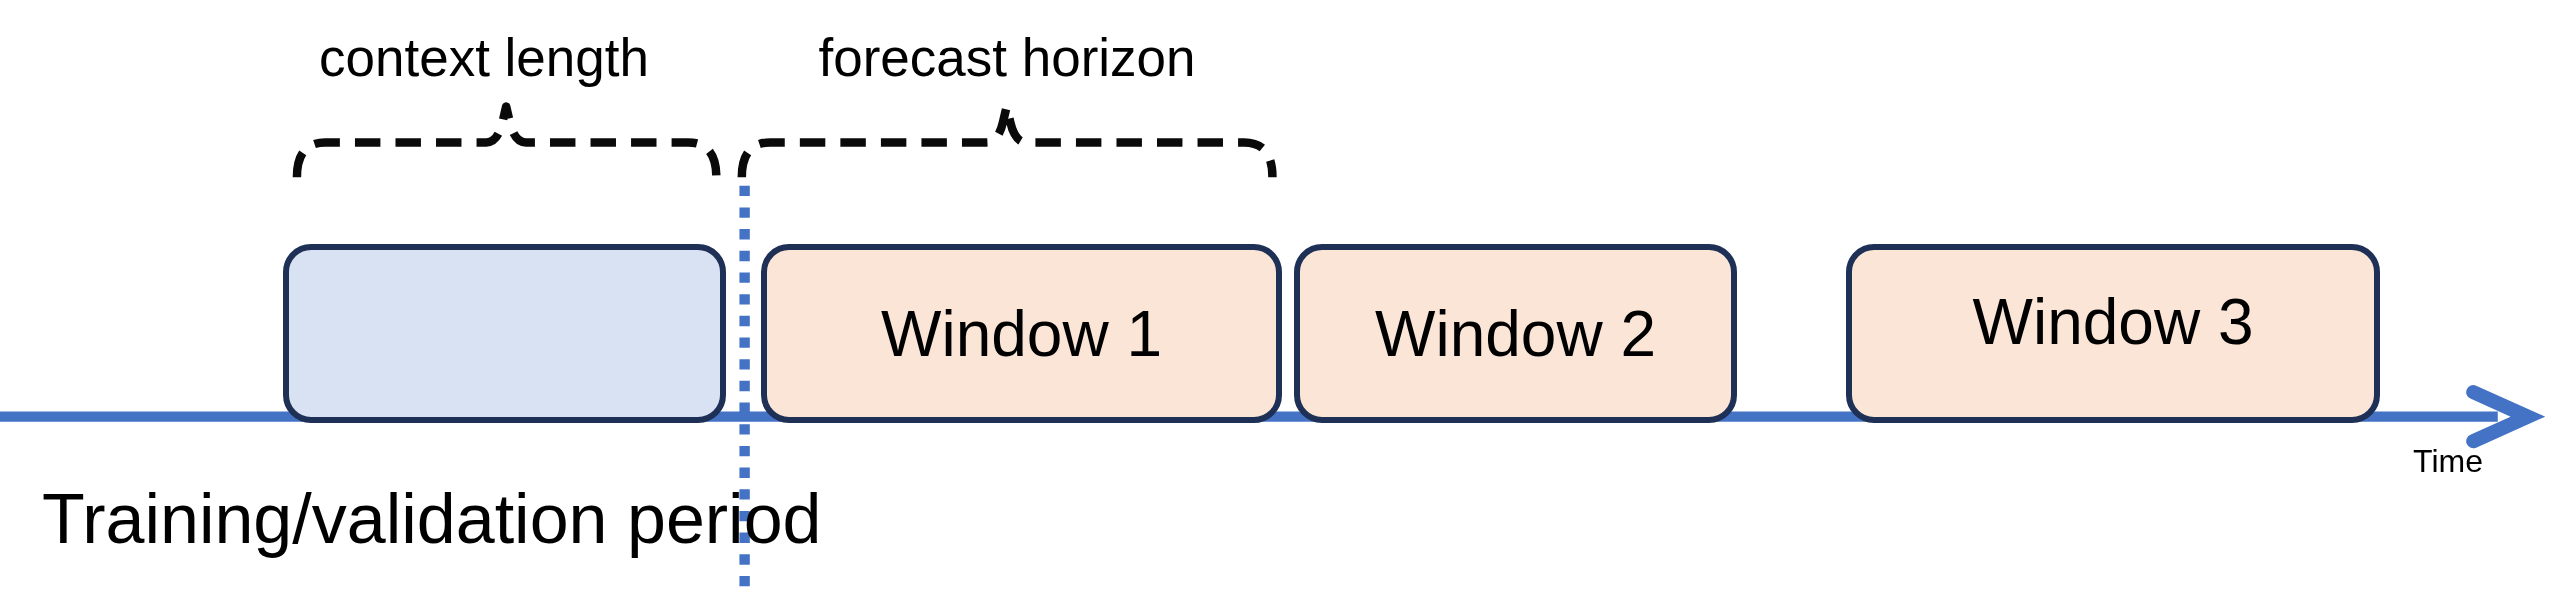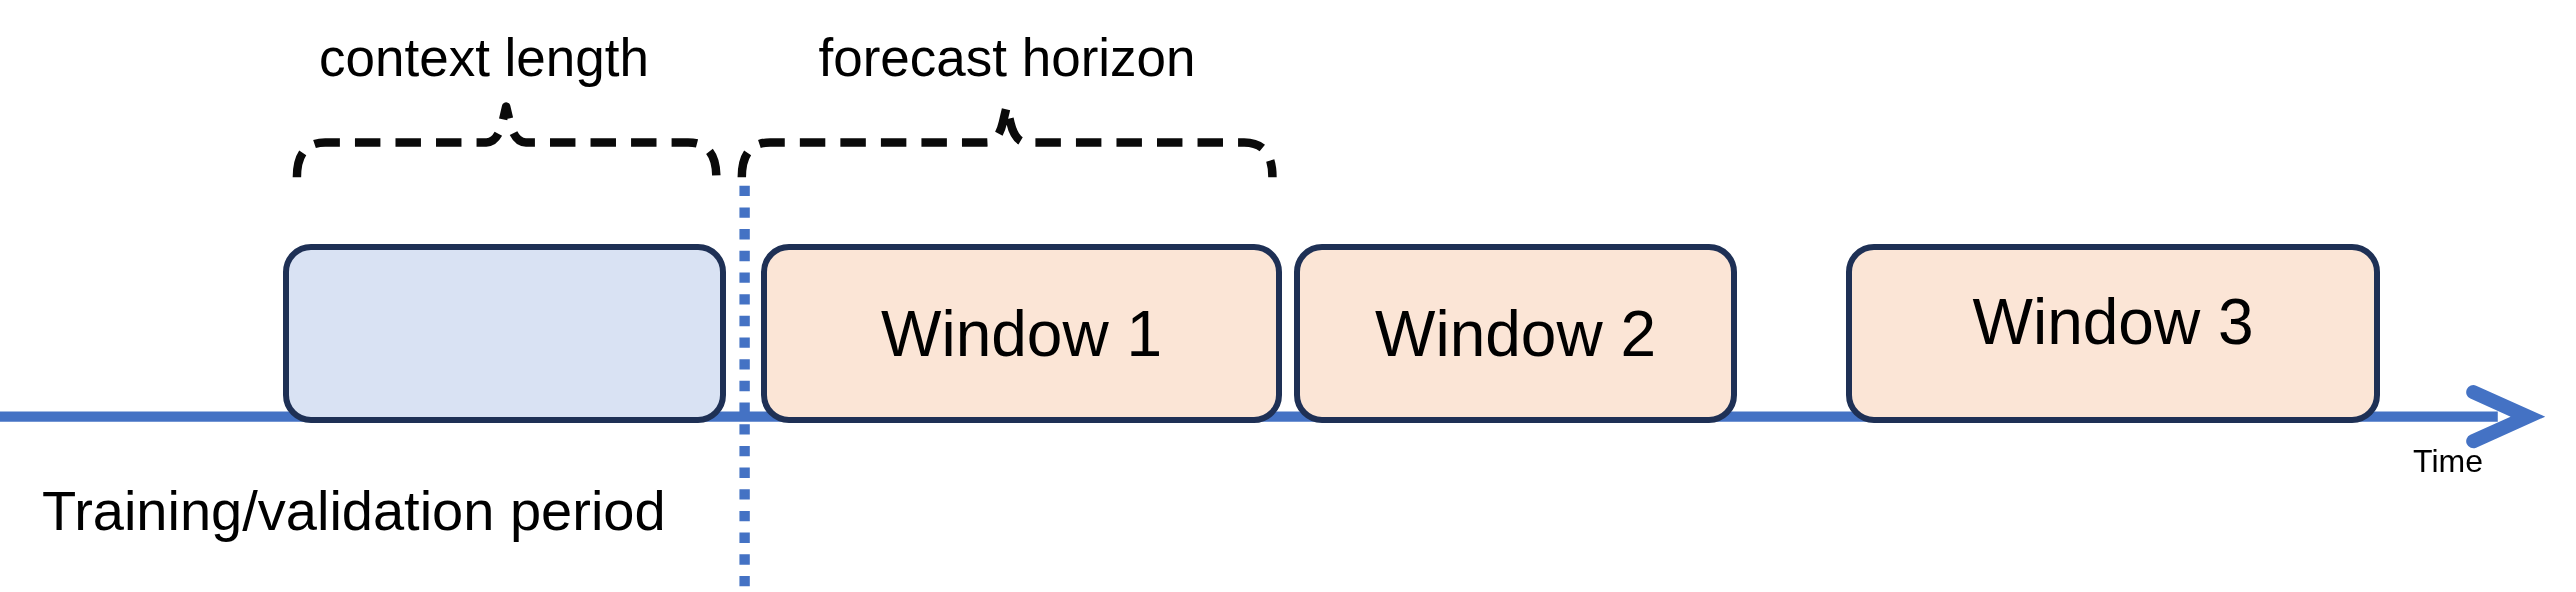--- a/index.html
+++ b/index.html
@@ -21,21 +21,21 @@
     position:absolute; top:231px; height:179px; z-index:2; box-sizing:border-box;
     border:6.6px solid var(--box-border); border-radius:28px;
     display:flex; align-items:center; justify-content:center;margin-top:13px;
   }
   .box.context{background:var(--context-box-fill);}
   .box.window{background:var(--window-box-fill);}
   .window-label{font-size:64px; line-height:1; white-space:nowrap;}
   .w3 .window-label{transform:translateY(-12.3px);}
   .lbl{position:absolute; z-index:3; white-space:nowrap; line-height:1.15;}
   .lbl.top{font-size:53px; top:28px; transform:translateX(-50%);}
-  .lbl.bottom{font-size:56px; top:479px;}
+  .lbl.bottom{font-size:70px; top:479px;}
   .lbl.time{font-size:32px; top:443px; transform:translateX(-50%);}
 </style>
 </head>
 <body>
 
 <div class="canvas">
 
   <svg class="bg-svg" width="2576" height="593" viewBox="0 0 2733 629">
 
     <line class="axis-line" x1="0" y1="442" x2="2650" y2="442"></line>

